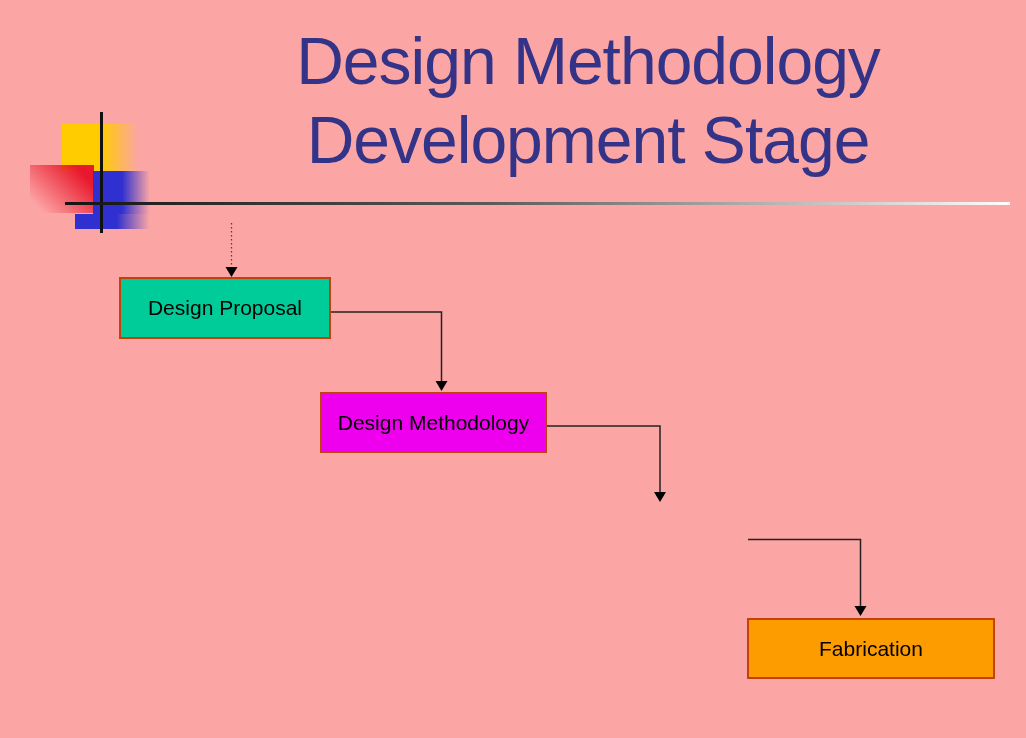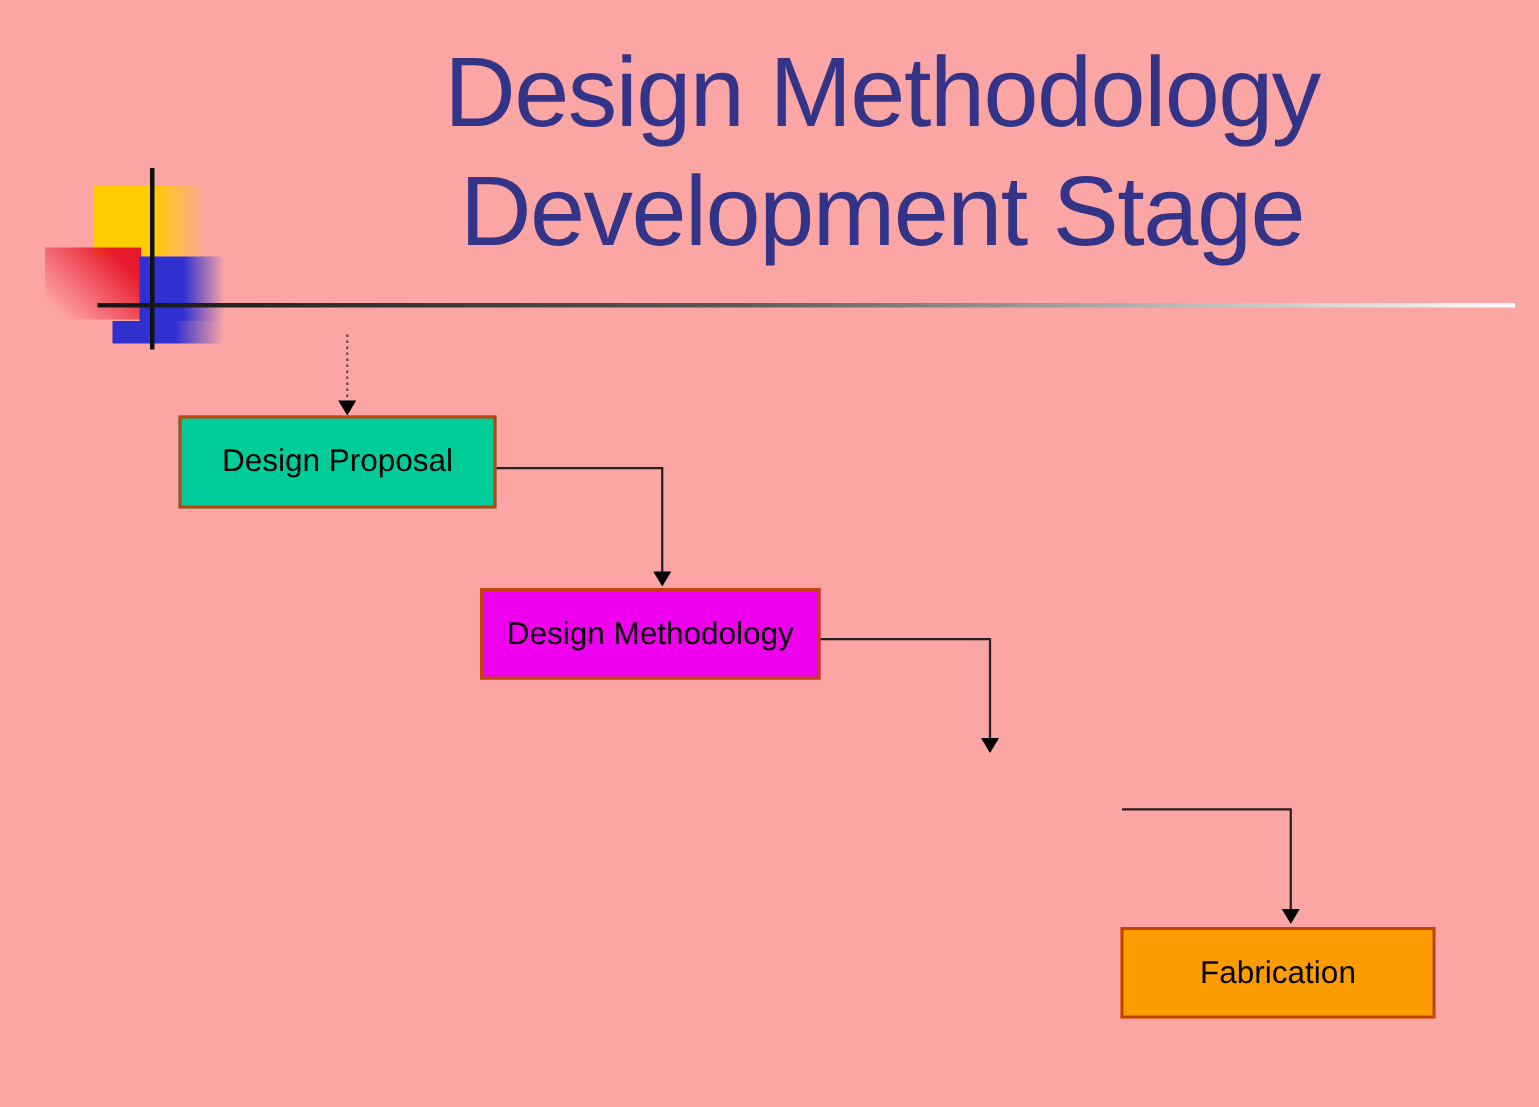--- a/index.html
+++ b/index.html
@@ -27,21 +27,21 @@
   }
   
   .step{
     position:absolute;box-sizing:border-box;border:2px solid #c2410c;
     display:flex;align-items:center;justify-content:center;
     font-size:21px;color:#000;white-space:nowrap;
   }
   .step-1{left:119px;top:277px;width:212px;height:62px;}
   .step-2{left:320px;top:392px;width:227px;height:61px;}
   .step-3{left:537px;top:504px;width:211px;height:61px;}
-  .step-4{left:747px;top:618px;width:210px;height:61px;}
+  .step-4{left:747px;top:618px;width:248px;height:61px;}
   
   .connectors{position:absolute;left:0;top:0;width:1026px;height:738px;pointer-events:none;}
 </style>
 </head>
 <body>
 
 <div class="slide">
 
   <div class="deco deco-yellow"></div>
   <div class="deco deco-red"></div>

